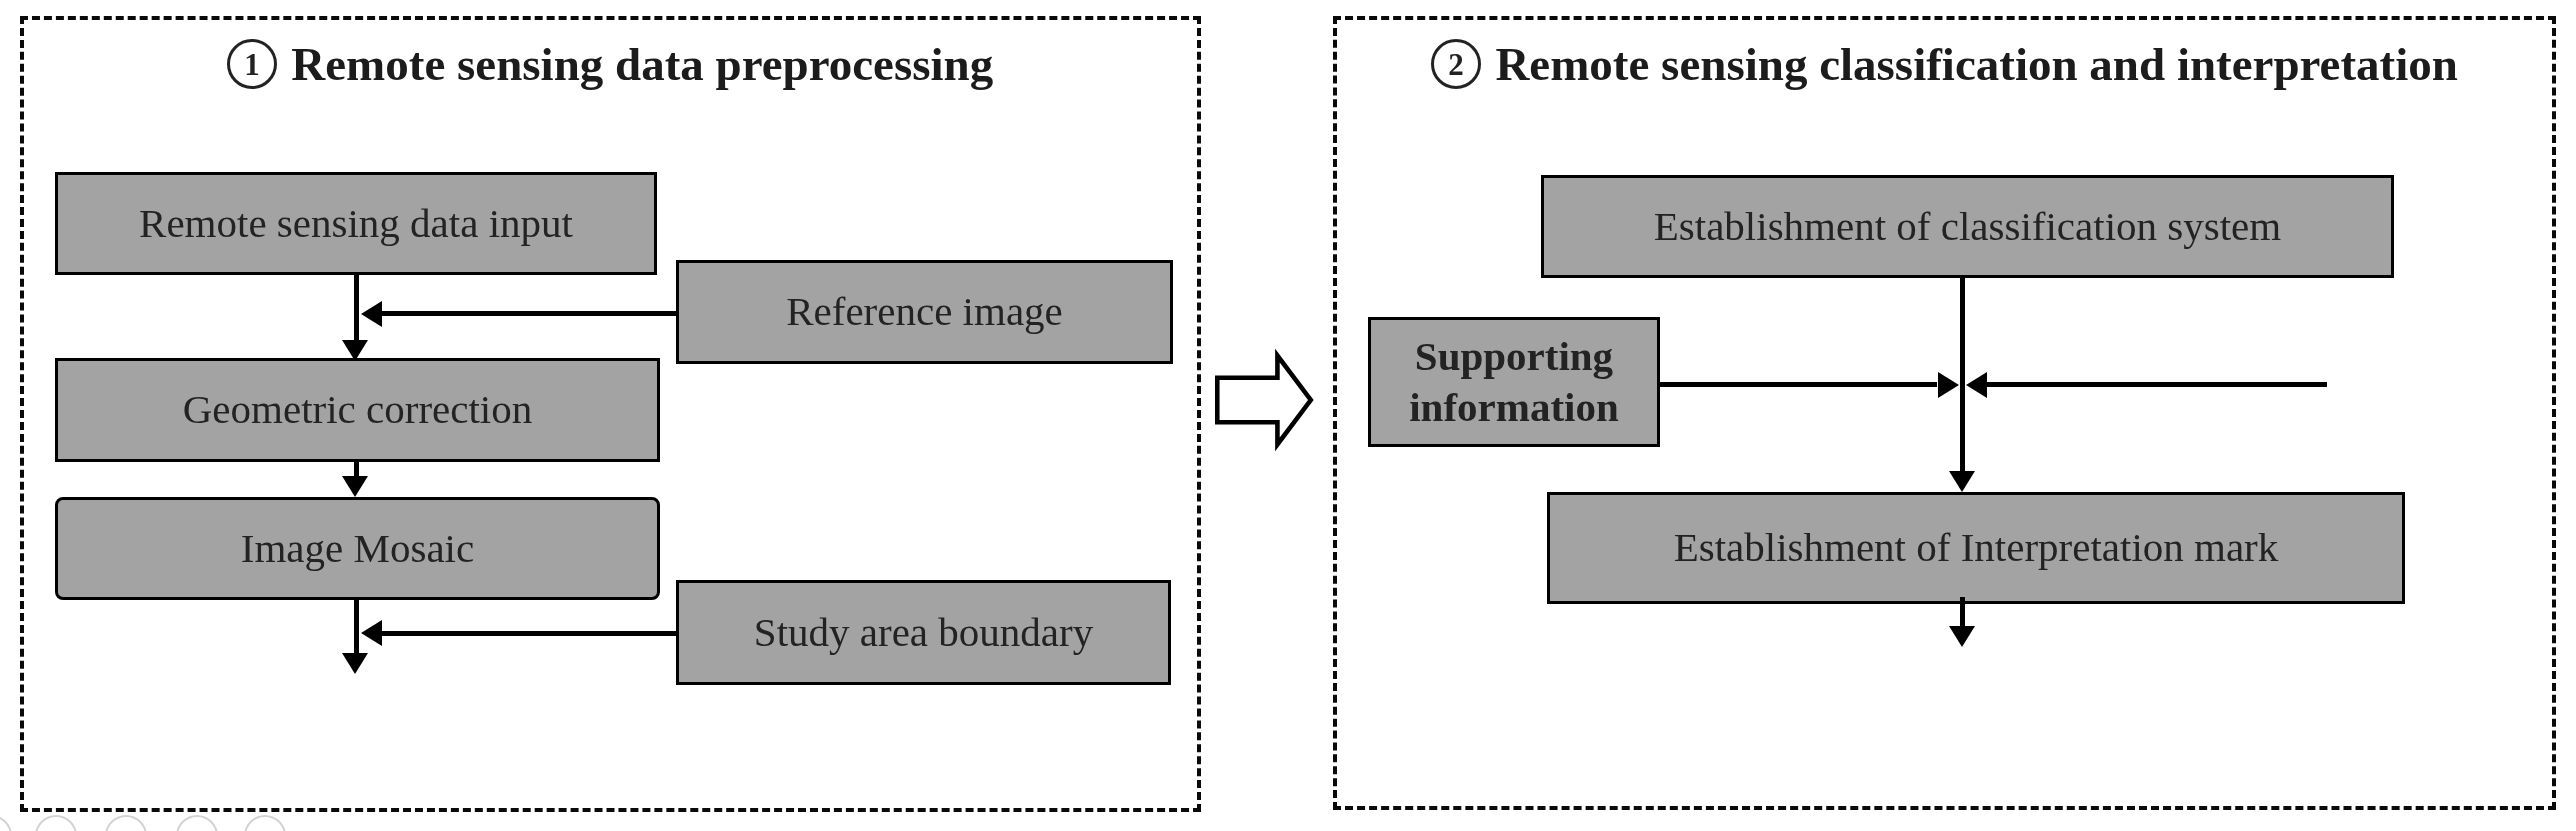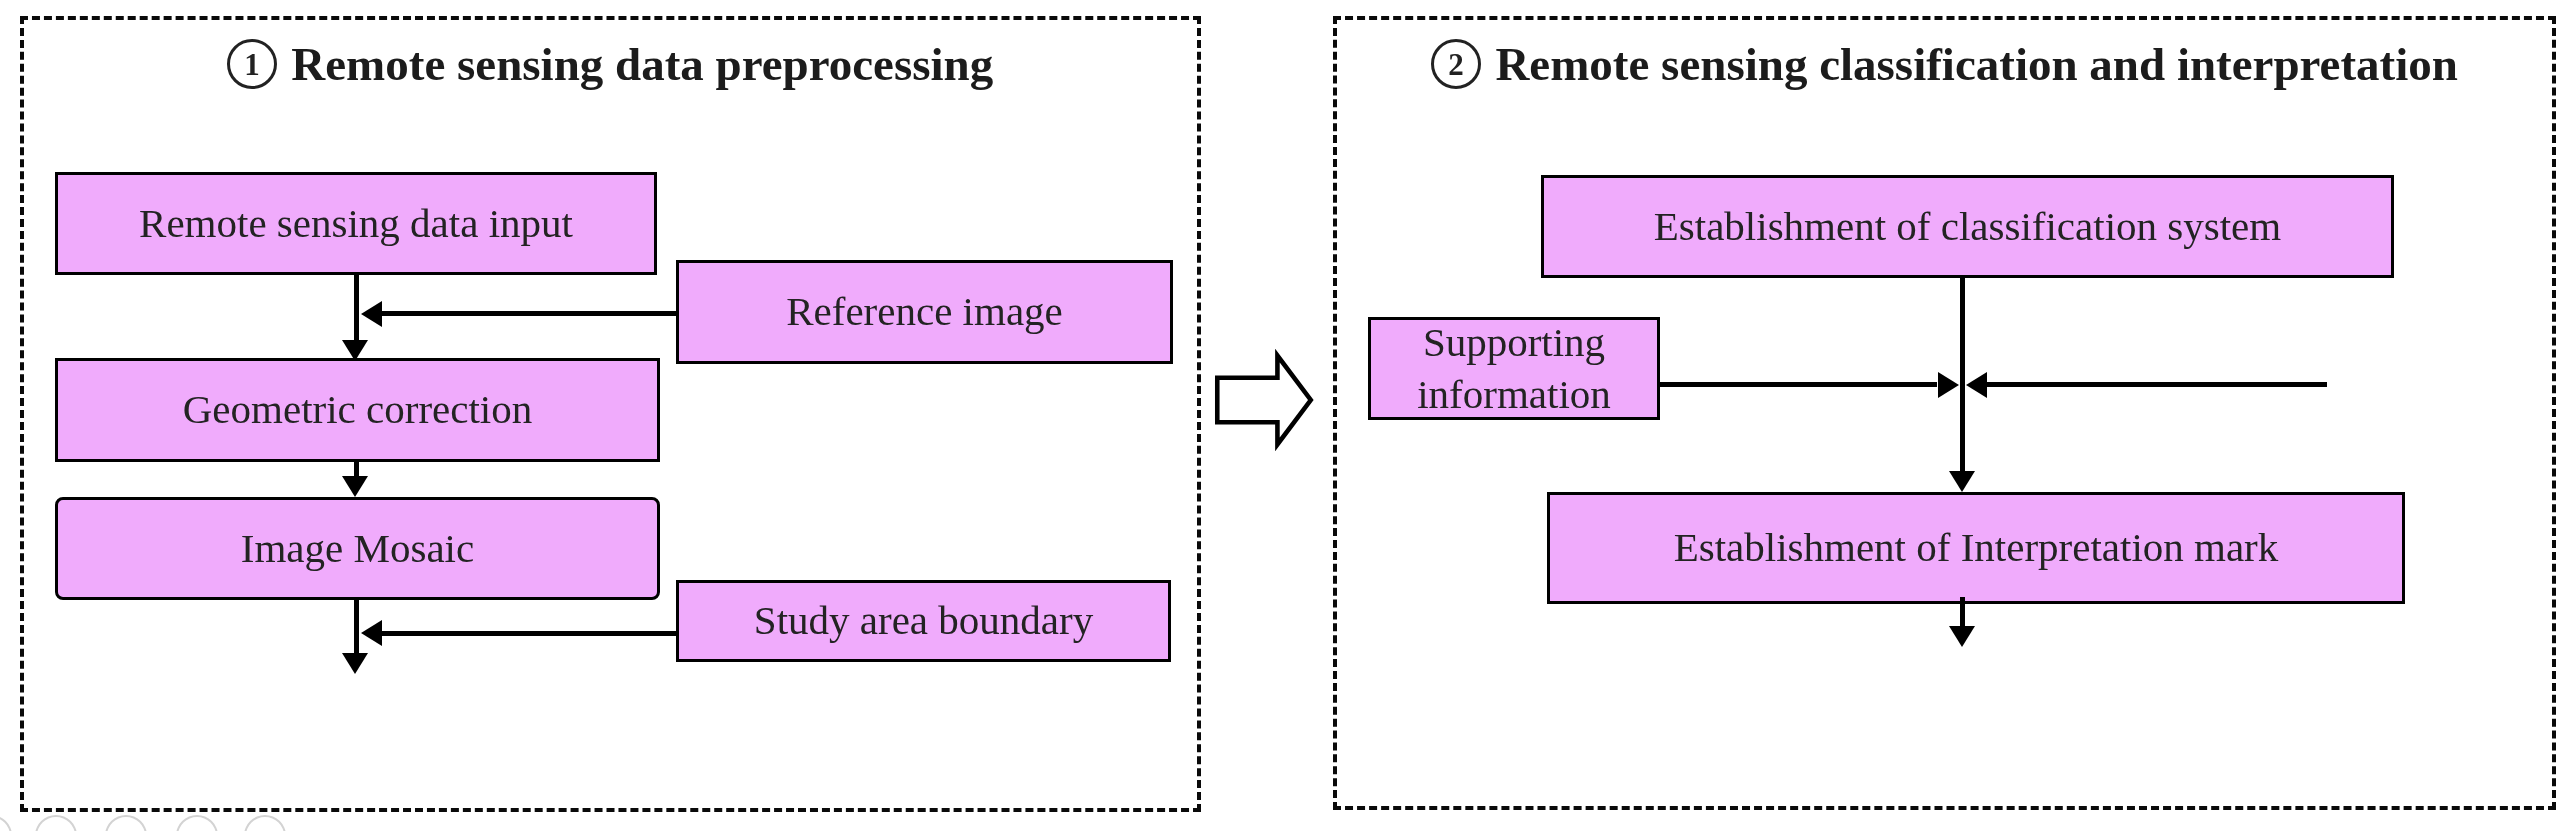--- a/index.html
+++ b/index.html
@@ -34,36 +34,36 @@
     display:inline-flex;align-items:center;justify-content:center;
     width:44px;height:44px;border:3.3px solid #222;border-radius:50%;
     font-size:31px;font-weight:bold;color:#222;flex:0 0 auto;
     box-sizing:content-box;
   }
 
   
   .fbox{
     position:absolute;
     border:3.9px solid #000;
-    background:#f0abfc;
+    background:#a3a3a3;
     box-sizing:border-box;
     display:flex;align-items:center;justify-content:center;
     text-align:center;
     font-size:41px;color:#232323;line-height:1.25;
     padding:0 9.1px;
   }
   #b-input     {left:55px;  top:172px; width:602px;  height:103px;}
   #b-reference {left:676px;top:260px; width:497px;  height:104px;}
   #b-geometric {left:55px;  top:358px; width:605px;  height:104px;}
   #b-mosaic    {left:55px;  top:497px; width:605px;  height:103px;border-radius:8px;}
-  #b-study     {left:676px;top:580px; width:495px;  height:82px;}
+  #b-study     {left:676px;top:580px; width:495px;  height:105px;}
   #b-mask      {left:58px;  top:674px;width:601px;  height:103px;}
 
   #b-class     {left:1541px;top:175px; width:853px; height:103px;}
-  #b-support   {left:1368px;top:317px; width:292px;  height:103px;}
+  #b-support   {left:1368px;top:317px; width:292px;  height:130px;font-weight:bold;}
   #b-field     {left:2326px;top:312px; width:179px;  height:135px;}
   #b-interp    {left:1547px;top:492px; width:858px; height:112px;}
   #b-human     {left:1487px;top:647px; width:987px; height:105px;}
 
   
   .vline{position:absolute;width:4.6px;background:#000;}
   .hline{position:absolute;height:5.2px;background:#000;}
   .ah{position:absolute;width:0;height:0;}
   .ah-down {border-left:13px solid transparent;border-right:13px solid transparent;border-top:21px solid #000;}
   .ah-left {border-top:13px solid transparent;border-bottom:13px solid transparent;border-right:21px solid #000;}

